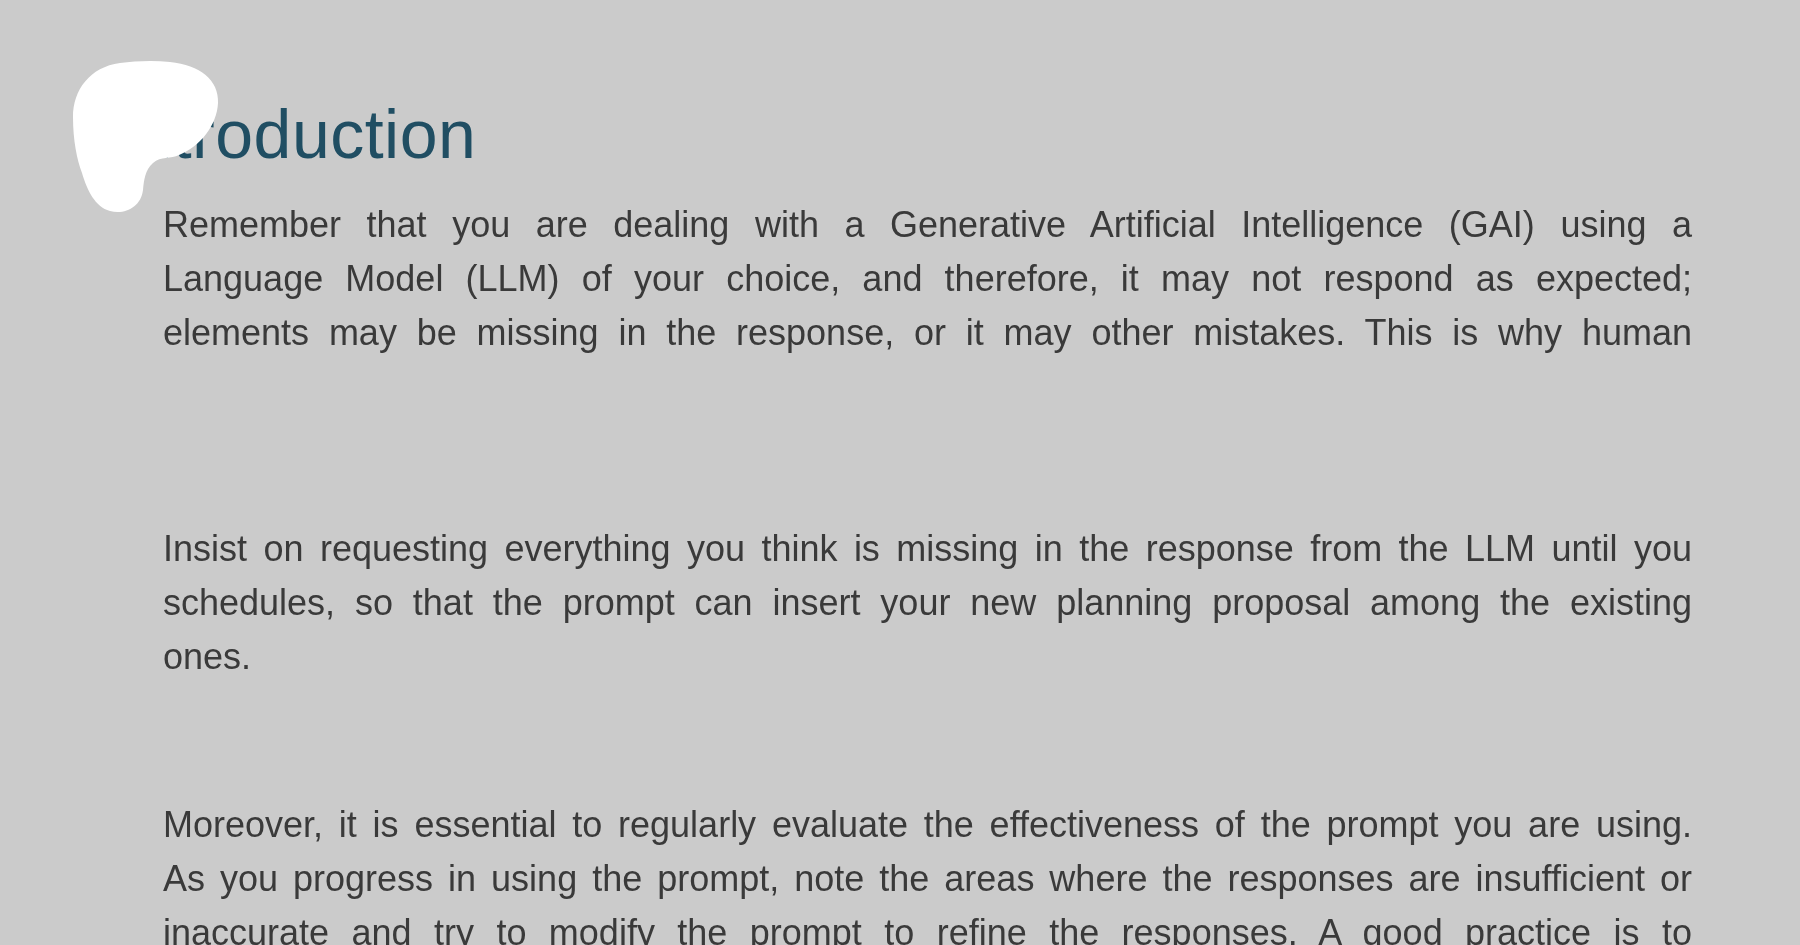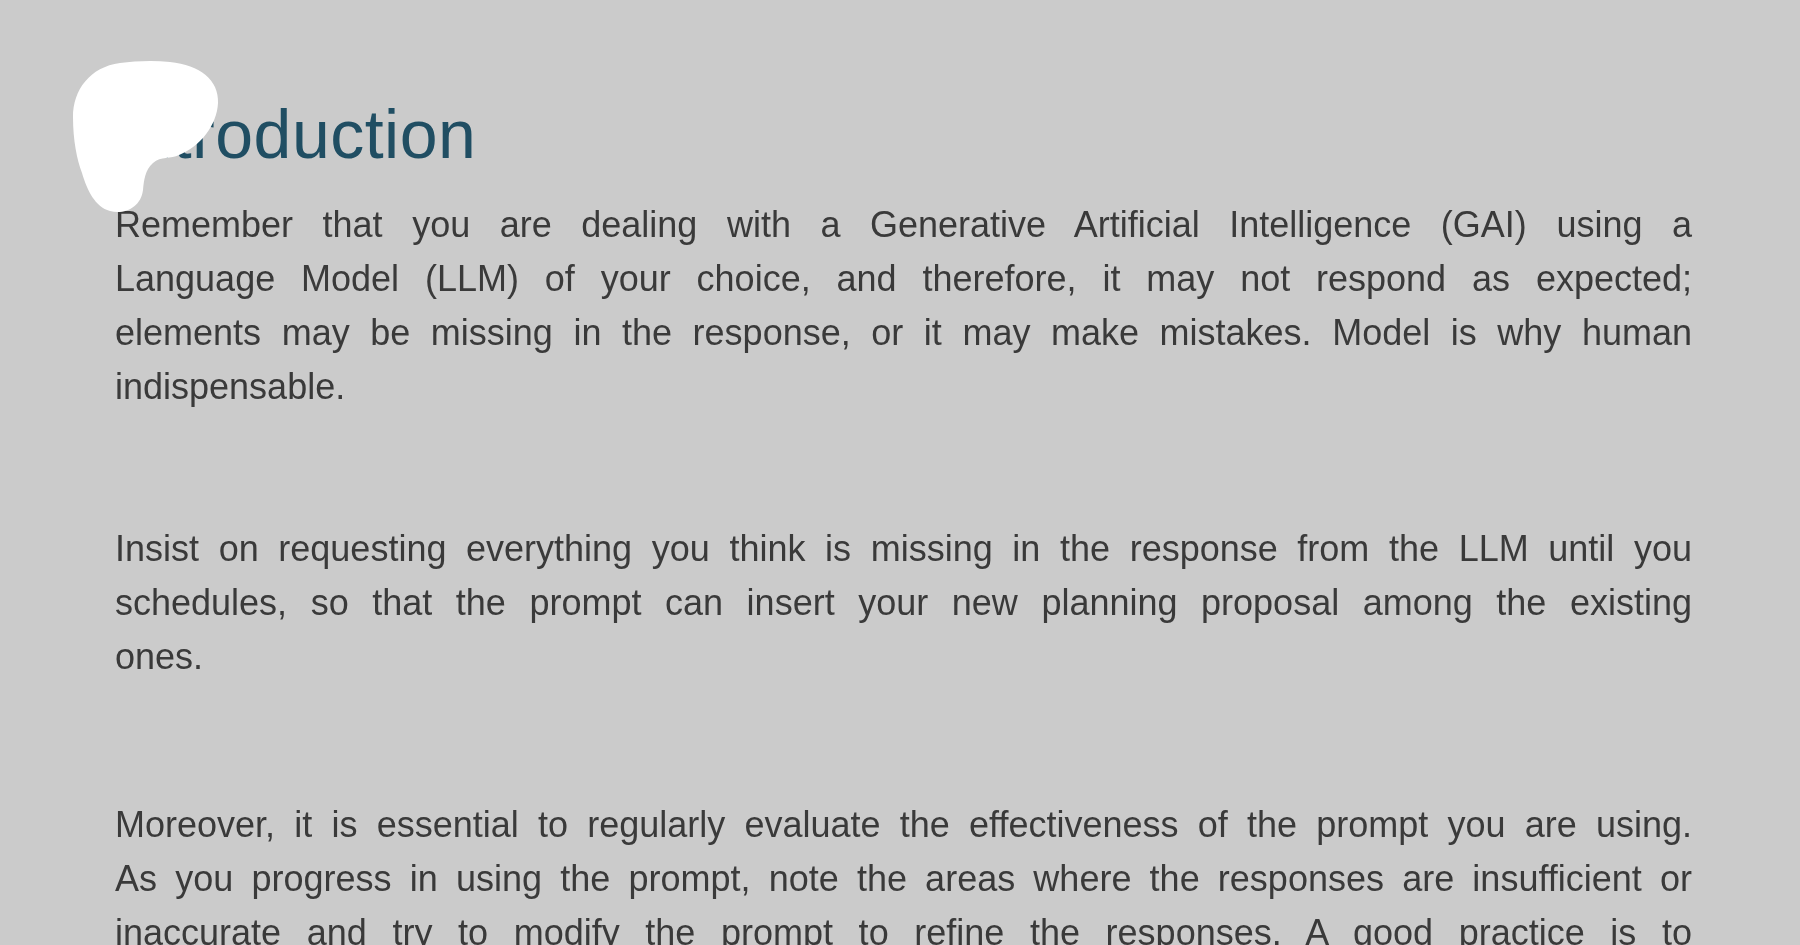--- a/index.html
+++ b/index.html
@@ -48,20 +48,21 @@
     line-height: 54px;
     color: #3a3a3a;
   }
   .para-1 { top: 198px; }
   .para-2 { top: 522px; }
   .para-3 { top: 798px; }
   .line {
     text-align: justify;
     text-align-last: justify;
     white-space: normal;
+    margin-left: 48px;
   }
   .line.last {
     text-align-last: left;
   }
   .blob {
     position: absolute;
     left: 65px;
     top: 55px;
     width: 160px;
     height: 162px;
@@ -72,22 +73,21 @@
 <body>
 
 <div class="page">
   <div class="content">
 
     <h1 class="heading">Introduction</h1>
 
     <div class="para para-1">
       <div class="line">Remember that you are dealing with a Generative Artificial Intelligence (GAI) using a</div>
       <div class="line">Language Model (LLM) of your choice, and therefore, it may not respond as expected;</div>
-      <div class="line">elements may be missing in the response, or it may make mistakes. Model is why human</div>
-      <div class="line last">indispensable.</div>
+      <div class="line">elements may be missing in the response, or it may other mistakes. This is why human</div>
     </div>
 
     <div class="para para-2">
       <div class="line">Insist on requesting everything you think is missing in the response from the LLM until you</div>
       <div class="line">schedules, so that the prompt can insert your new planning proposal among the existing</div>
       <div class="line last">ones.</div>
     </div>
 
     <div class="para para-3">
       <div class="line">Moreover, it is essential to regularly evaluate the effectiveness of the prompt you are using.</div>

